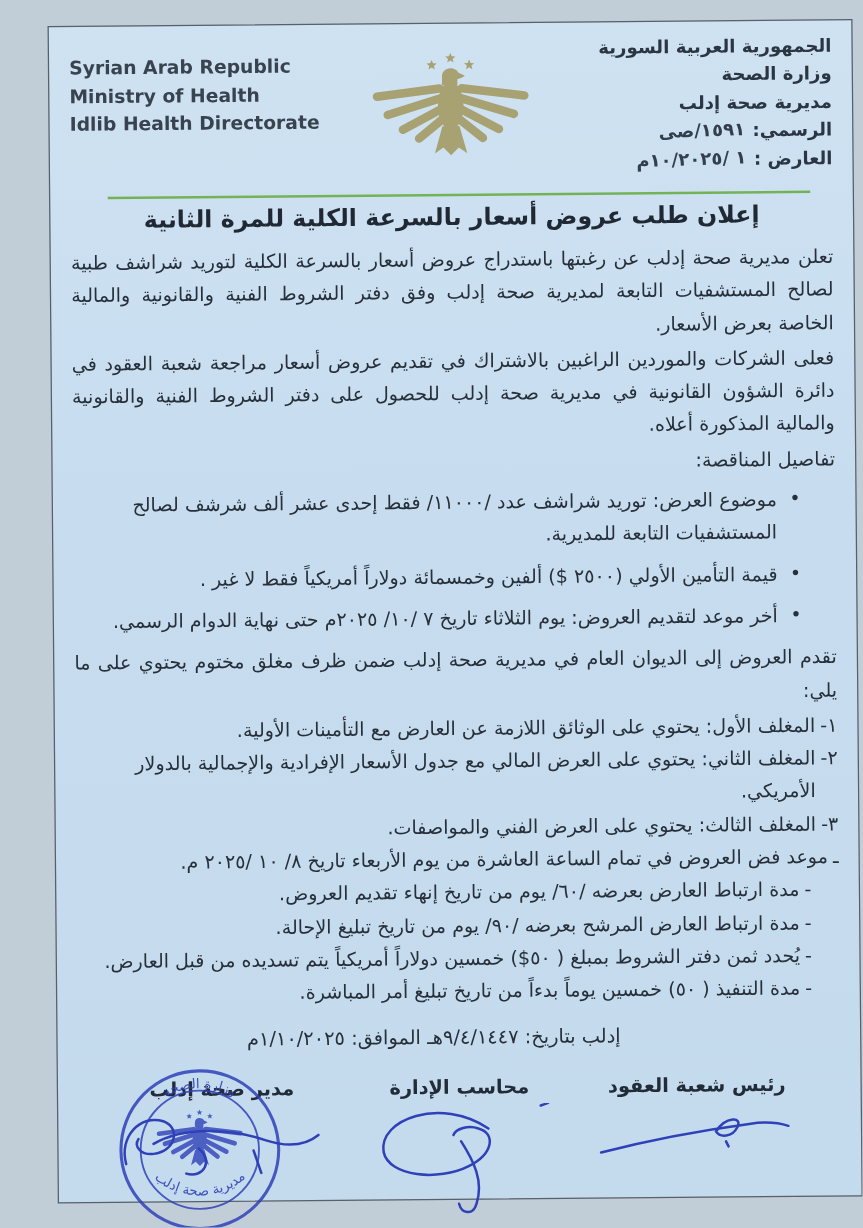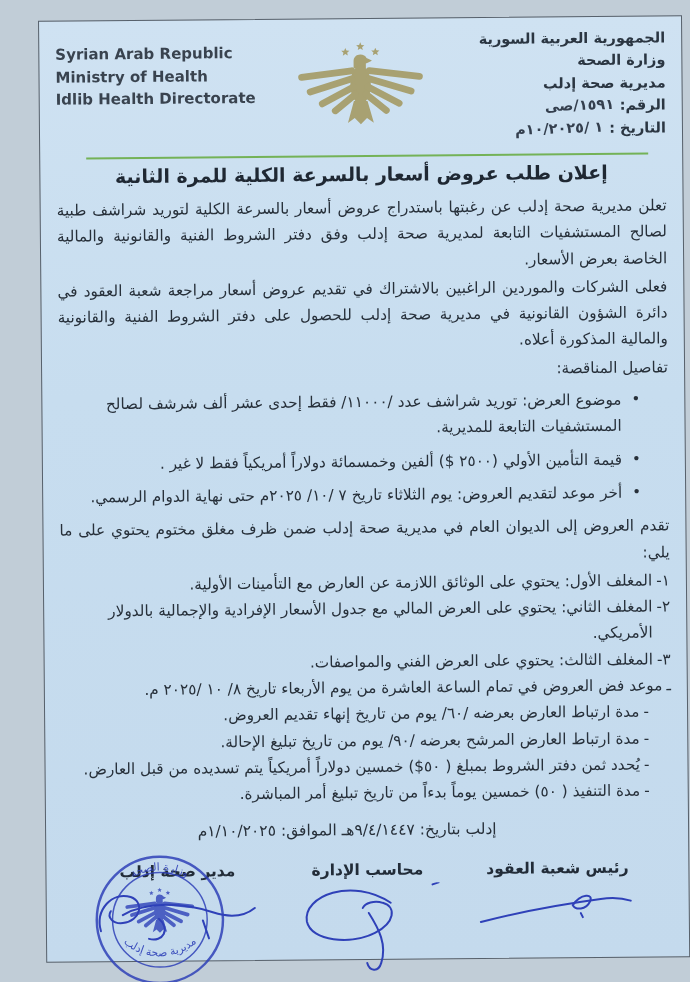--- a/index.html
+++ b/index.html
@@ -85,25 +85,25 @@
 </svg>
 
 <div class="doc">
 
   <div class="hdr">
     <div class="hdr-ar">
       <div>الجمهورية العربية السورية</div>
       <div>وزارة الصحة</div>
       <div>مديرية صحة إدلب</div>
       <div class="row-label">
-        <span>الرقم:</span>
+        <span>الرسمي:</span>
         <span class="hand">١٥٩١/صى</span>
       </div>
       <div class="row-label">
-        <span>التاريخ :</span>
+        <span>العارض :</span>
         <span class="hand">١ /١٠/٢٠٢٥م</span>
       </div>
     </div>
 
     <div class="emblem">
       <svg width="150" height="106" viewBox="0 0 220 150" aria-hidden="true">
         <use href="#eagle"></use>
       </svg>
     </div>
 

